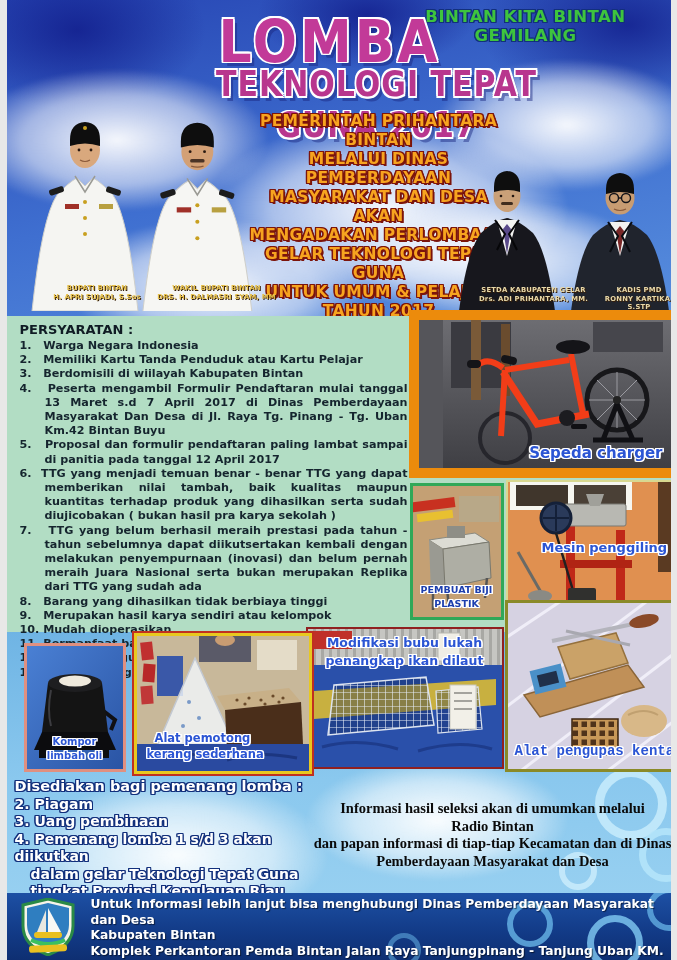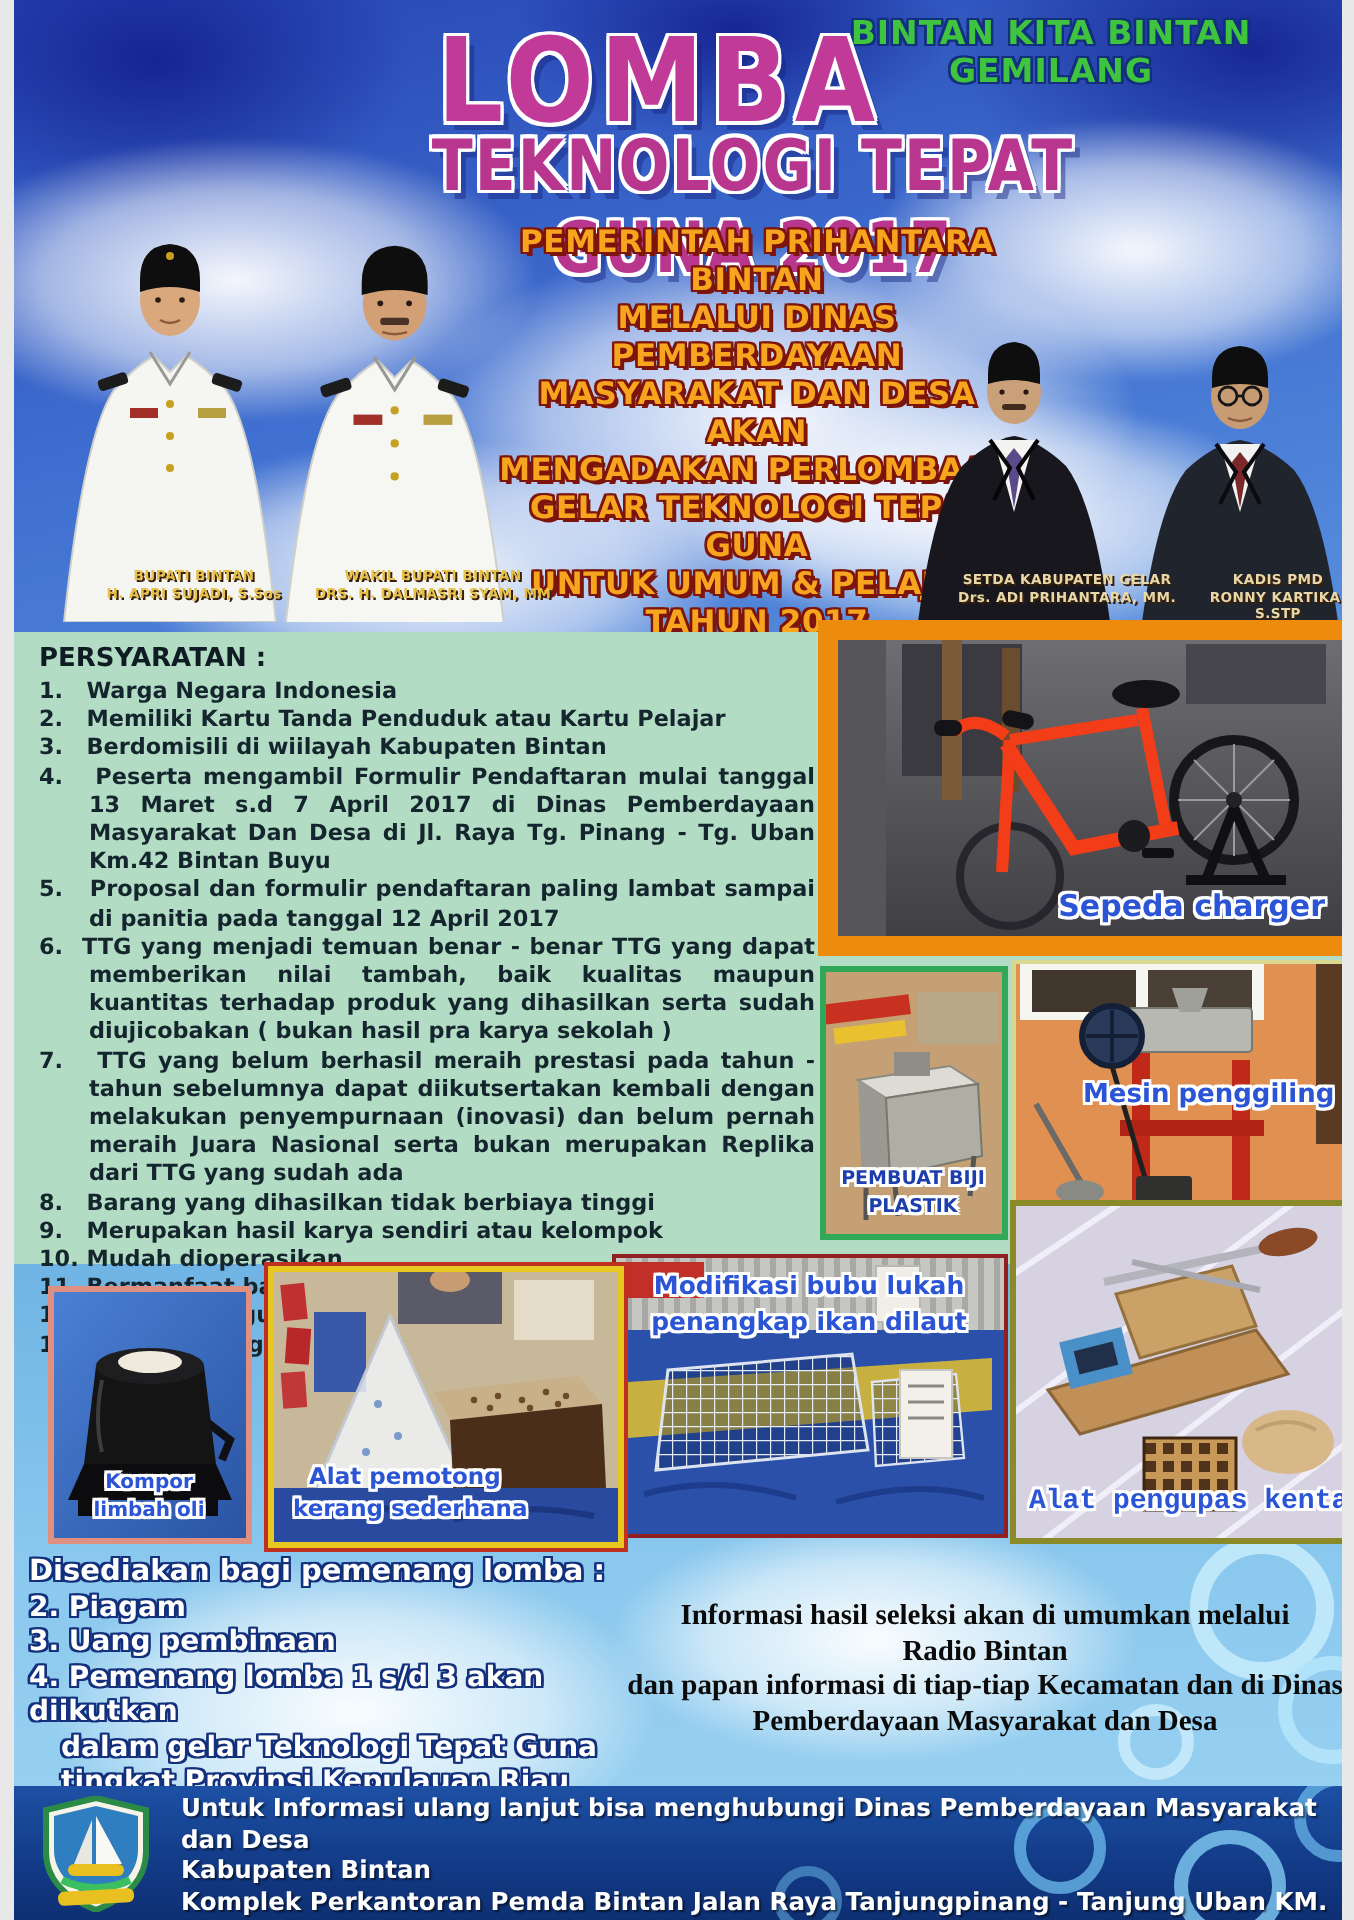--- a/index.html
+++ b/index.html
@@ -384,20 +384,20 @@
     <svg class="abs" style="left:14px;top:5px;" width="54" height="58" viewBox="0 0 54 58">
       <path d="M27 1 L52 7 V28 C52 43 40 52 27 57 C14 52 2 43 2 28 V7 Z" fill="#f6f4e8" stroke="#2a8a46" stroke-width="3"></path>
       <path d="M27 5 L48 10 V27 C48 39 38 47 27 52 C16 47 6 39 6 27 V10 Z" fill="#2f7ec0"></path>
       <polygon points="27,10 40,34 27,34" fill="#f8f8f4"></polygon>
       <polygon points="25,12 25,34 16,34" fill="#e8e8e0"></polygon>
       <rect x="13" y="34" width="28" height="6" rx="3" fill="#e8c020"></rect>
       <path d="M10 42 Q27 50 44 42" stroke="#3ac060" stroke-width="4" fill="none"></path>
       <rect x="8" y="47" width="38" height="7" rx="3" fill="#e8c020" transform="rotate(-3 27 50)"></rect>
     </svg>
     <div class="abs" style="left:84px;top:4px;width:586px;">
-      <div class="footer-text">Untuk Informasi ulang lanjut bisa menghubungi Dinas Pemberdayaan Masyarakat dan Desa</div>
+      <div class="footer-text">Untuk Informasi lebih lanjut bisa menghubungi Dinas Pemberdayaan Masyarakat dan Desa</div>
       <div class="footer-text">Kabupaten Bintan</div>
       <div class="footer-text">Komplek Perkantoran Pemda Bintan Jalan Raya Tanjungpinang - Tanjung Uban KM. 42</div>
 
     </div>
   </div>
 
 </div>
 
 </body></html>

